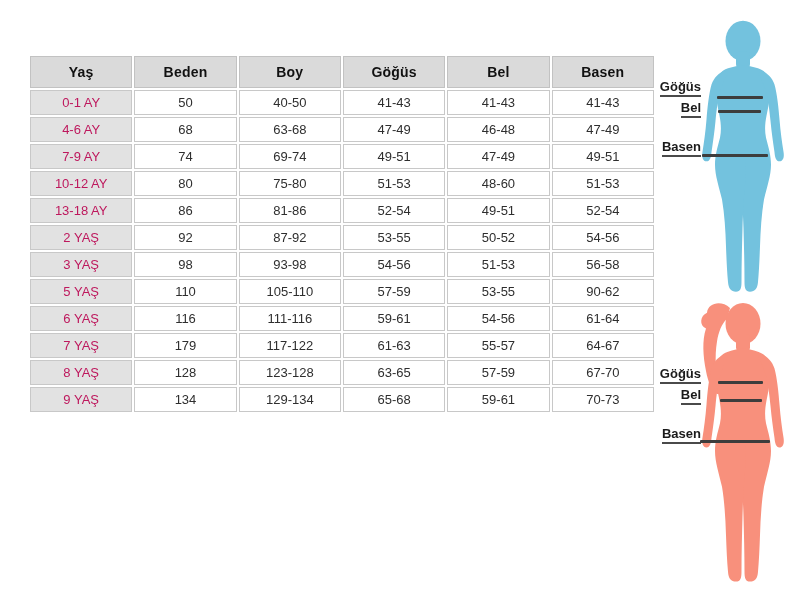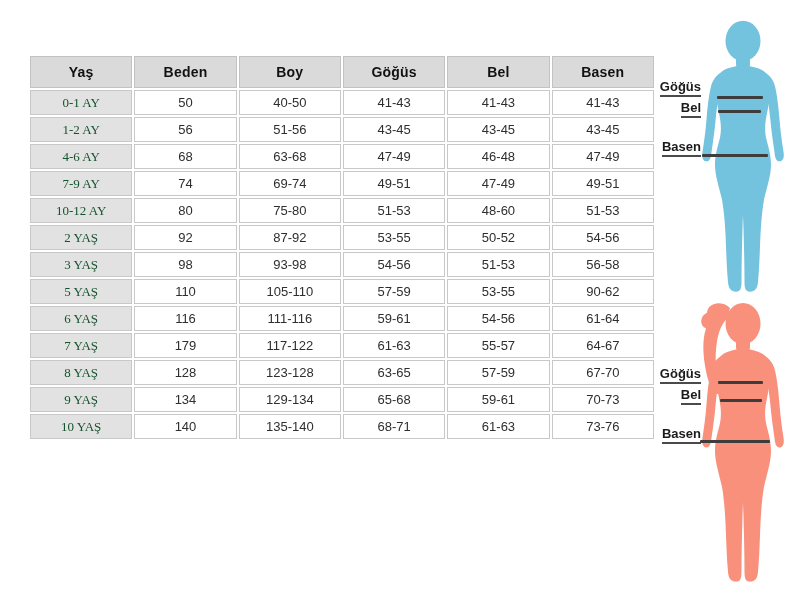--- a/index.html
+++ b/index.html
@@ -36,22 +36,21 @@
     border:1px solid #c8c8c8;
     font-size:13px;
     color:#2e2e2e;
     height:21px;
     line-height:21px;
     text-align:center;
     white-space:nowrap;
   }
   table.size-table td.rowhead{
     background:#e2e2e2;
-    color:#14532d;
-    font-family:Liberation Serif, serif;
+    color:#be185d;
   }
 
   
   svg.fig{position:absolute;}
 
   .mlabel{
     position:absolute;
     width:56px;
     text-align:right;
     font-size:13px;
@@ -90,28 +89,20 @@
     <tbody>
         <tr>
           <td class="rowhead">0-1 AY</td>
           <td>50</td>
           <td>40-50</td>
           <td>41-43</td>
           <td>41-43</td>
           <td>41-43</td>
         </tr>
         <tr>
-          <td class="rowhead">1-2 AY</td>
-          <td>56</td>
-          <td>51-56</td>
-          <td>43-45</td>
-          <td>43-45</td>
-          <td>43-45</td>
-        </tr>
-        <tr>
           <td class="rowhead">4-6 AY</td>
           <td>68</td>
           <td>63-68</td>
           <td>47-49</td>
           <td>46-48</td>
           <td>47-49</td>
         </tr>
         <tr>
           <td class="rowhead">7-9 AY</td>
           <td>74</td>
@@ -122,20 +113,28 @@
         </tr>
         <tr>
           <td class="rowhead">10-12 AY</td>
           <td>80</td>
           <td>75-80</td>
           <td>51-53</td>
           <td>48-60</td>
           <td>51-53</td>
         </tr>
         <tr>
+          <td class="rowhead">13-18 AY</td>
+          <td>86</td>
+          <td>81-86</td>
+          <td>52-54</td>
+          <td>49-51</td>
+          <td>52-54</td>
+        </tr>
+        <tr>
           <td class="rowhead">2 YAŞ</td>
           <td>92</td>
           <td>87-92</td>
           <td>53-55</td>
           <td>50-52</td>
           <td>54-56</td>
         </tr>
         <tr>
           <td class="rowhead">3 YAŞ</td>
           <td>98</td>
@@ -176,28 +175,20 @@
           <td>57-59</td>
           <td>67-70</td>
         </tr>
         <tr>
           <td class="rowhead">9 YAŞ</td>
           <td>134</td>
           <td>129-134</td>
           <td>65-68</td>
           <td>59-61</td>
           <td>70-73</td>
-        </tr>
-        <tr>
-          <td class="rowhead">10 YAŞ</td>
-          <td>140</td>
-          <td>135-140</td>
-          <td>68-71</td>
-          <td>61-63</td>
-          <td>73-76</td>
         </tr>
       </tbody>
   </table>
 
   <svg width="0" height="0" style="position:absolute" aria-hidden="true">
     <defs>
       <g id="body">
         <ellipse cx="110" cy="50" rx="35" ry="42"></ellipse>
         <rect x="96" y="72" width="28" height="34" rx="8"></rect>
         <path id="halfbody" d="M110,100 C118,101 130,104 140,107 C155,112 160,122 163,136

